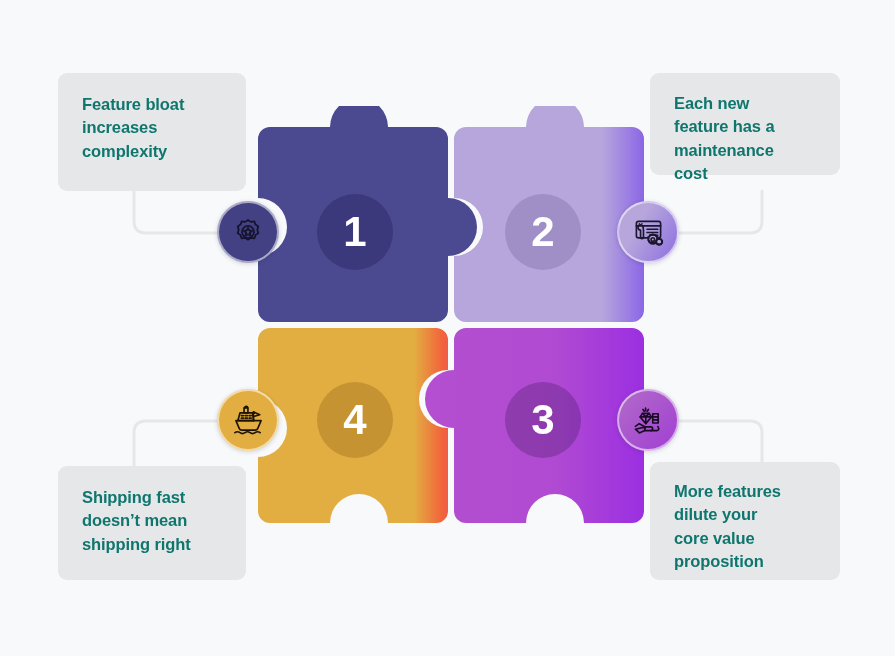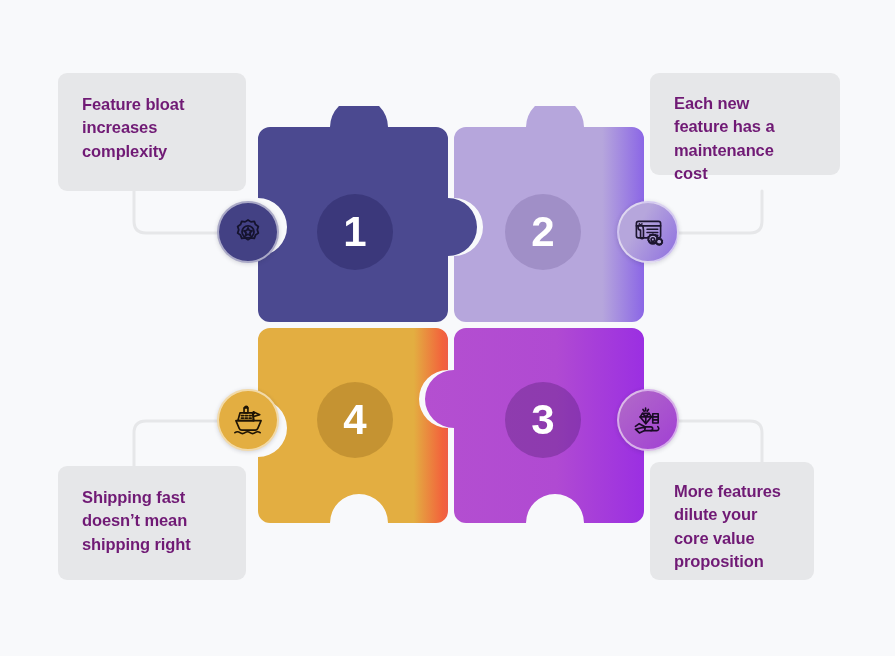--- a/index.html
+++ b/index.html
@@ -36,29 +36,29 @@
     background: #e6e7e9;
     border-radius: 9px;
     box-sizing: border-box;
     display: flex;
     align-items: flex-start;
   }
   .callout-text {
     font-size: 16.5px;
     font-weight: bold;
     line-height: 1.42;
-    color: #701a75;
+    color: #0f766e;
     letter-spacing: -0.1px;
     white-space: pre-line;
   }
 
   #callout-1 { left: 58px;  top: 73px;  width: 188px; height: 118px; padding: 20px 18px 0 24px; }
   #callout-2 { left: 650px; top: 73px;  width: 190px; height: 102px; padding: 19px 18px 0 24px; }
   #callout-3 { left: 58px;  top: 466px; width: 188px; height: 114px; padding: 20px 14px 0 24px; }
-  #callout-4 { left: 650px; top: 462px; width: 164px; height: 118px; padding: 18px 18px 0 24px; }
+  #callout-4 { left: 650px; top: 462px; width: 190px; height: 118px; padding: 18px 18px 0 24px; }
 
   
   #puzzle {
     position: absolute;
     left: 258px;
     top: 106px;
     width: 386px;
     height: 441px;
   }
   #puzzle svg { display: block; }

